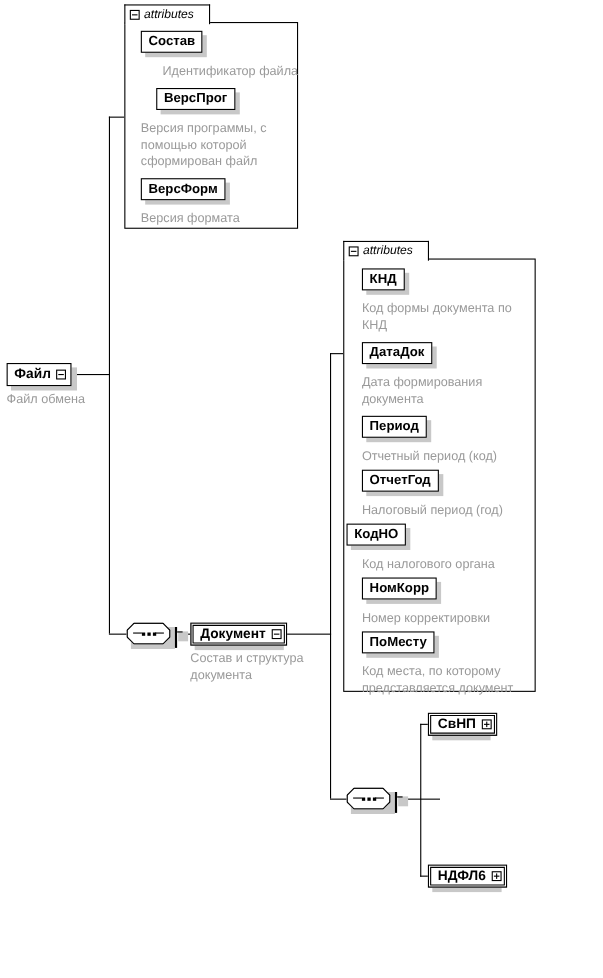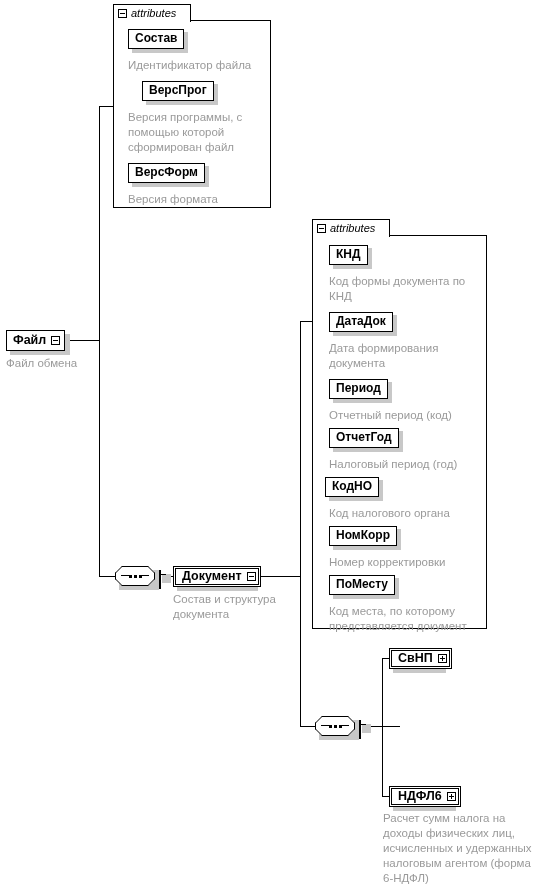--- a/index.html
+++ b/index.html
@@ -281,21 +281,21 @@
     </div>
     <div class="attr-tab-mask" style="left:1px; top:16px; width:76px;"></div>
 
     <div class="attr-items" style="left:0; top:0; width:158px;">
 
       <div class="attr-item" style="left:15px; top:24px;">
         <span class="chip-wrap">
           <span class="chip">Состав</span>
         </span>
       </div>
-      <div class="desc" style="left:15px; top:54px; width:143px;">Идентификатор файла</div>
+      <div class="desc" style="left:15px; top:54px; width:143px;text-align:right;">Идентификатор файла</div>
 
       <div class="attr-item" style="left:29px; top:76px;">
         <span class="chip-wrap">
           <span class="chip">ВерсПрог</span>
         </span>
       </div>
       <div class="desc" style="left:15px; top:106px; width:143px;">Версия программы, с
 помощью которой
 сформирован файл</div>
 
@@ -370,21 +370,21 @@
       </div>
       <div class="desc" style="left:17px; top:189px; width:165px;">Отчетный период (код)</div>
 
       <div class="attr-item" style="left:17px; top:208px;">
         <span class="chip-wrap">
           <span class="chip">ОтчетГод</span>
         </span>
       </div>
       <div class="desc" style="left:17px; top:238px; width:165px;">Налоговый период (год)</div>
 
-      <div class="attr-item" style="left:13px; top:257px;">
+      <div class="attr-item" style="left:3px; top:257px;">
         <span class="chip-wrap">
           <span class="chip">КодНО</span>
         </span>
       </div>
       <div class="desc" style="left:17px; top:287px; width:165px;">Код налогового органа</div>
 
       <div class="attr-item" style="left:17px; top:306px;">
         <span class="chip-wrap">
           <span class="chip">НомКорр</span>
         </span>
@@ -429,19 +429,14 @@
   </div>
 
 
   <div class="node" style="left:389px; top:786px;">
     <div class="node-shadow" style="width:63px; height:21px;"></div>
     <div class="node-box complex">
       <span class="node-label">НДФЛ6</span>
       <span class="pm plus"></span>
     </div>
   </div>
-  <div class="desc" style="left:383px; top:811px; width:165px;">Расчет сумм налога на
-доходы физических лиц,
-исчисленных и удержанных
-налоговым агентом (форма
-6-НДФЛ)</div>
 
 </div>
 
 </body></html>

